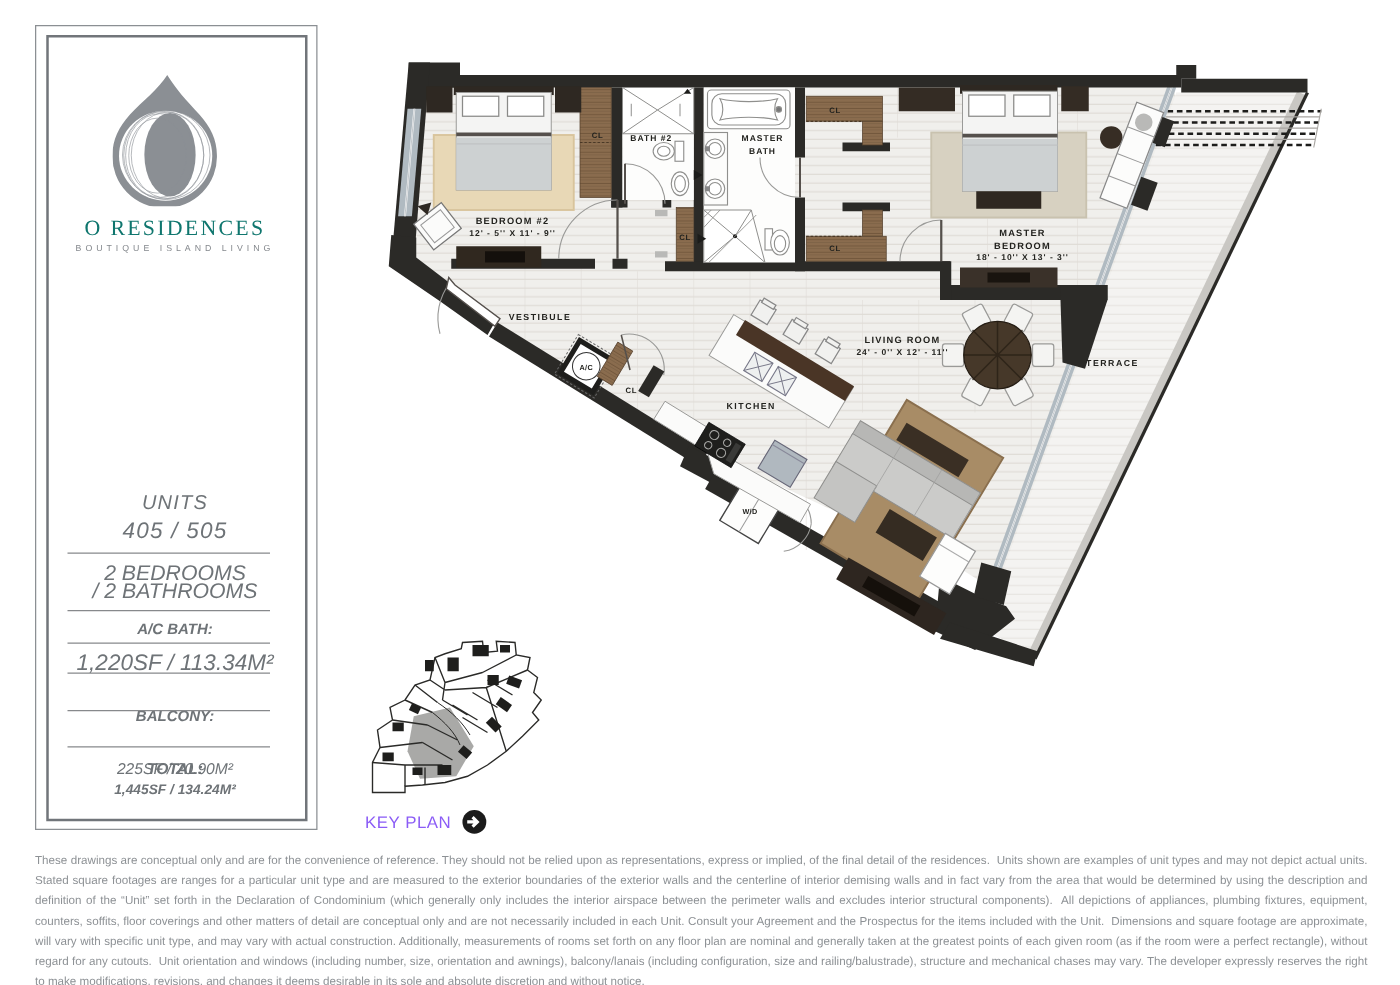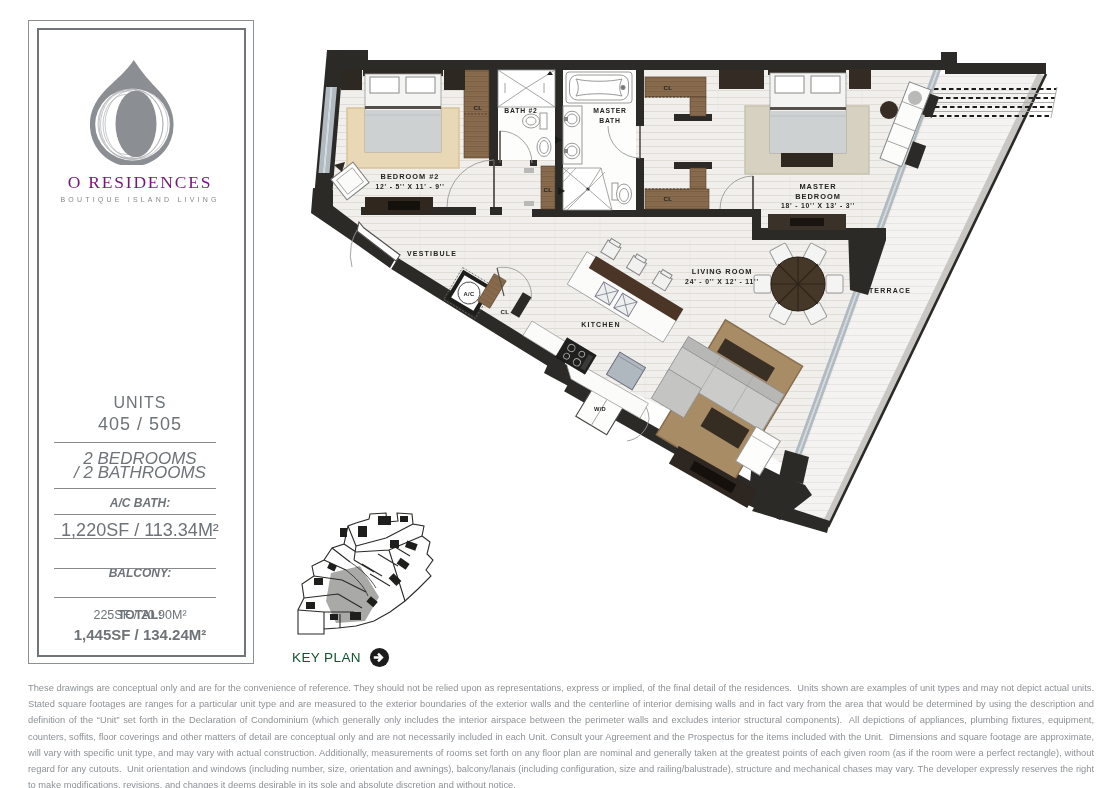--- a/index.html
+++ b/index.html
@@ -1,21 +1,21 @@
 <!DOCTYPE html>
 <html><head>
 <meta charset="utf-8">
 <style>
   html,body{margin:0;padding:0;background:#ffffff;width:1120px;height:788px;overflow:hidden;}
   body{font-family:"Liberation Sans", sans-serif;position:relative;}
   .abs{position:absolute;}
   
   #panel-outer{left:28px;top:20px;width:224px;height:642px;border:1px solid #8b8f93;}
   #panel-inner{left:37px;top:28px;width:205px;height:625px;border:2px solid #71757a;}
-  .ptxt{width:224px;left:28px;text-align:center;color:#6e7377;}
+  .ptxt{width:224px;left:28px;text-align:center;color:#6e7377;font-style:italic;}
   .prule{left:54px;width:162px;height:0;border-top:1px solid #87898c;}
   #disclaimer{left:28px;top:680px;width:1066px;color:#8d9195;font-size:9.3px;line-height:16.2px;text-align:justify;}
 </style>
 </head>
 <body>
 
 <div class="abs" id="panel-outer"></div>
 
 <div class="abs" id="panel-inner"></div>
 
@@ -25,21 +25,21 @@
   <ellipse cx="46" cy="63.8" rx="20.5" ry="33.4" fill="#8b8f94"></ellipse>
   <g fill="none" stroke="#8b8f94" stroke-width="0.55" opacity="0.9">
     <ellipse cx="41" cy="64.2" rx="32" ry="35"></ellipse>
     <ellipse cx="38" cy="64.4" rx="27.5" ry="33.5"></ellipse>
     <ellipse cx="43" cy="64" rx="35" ry="35.6"></ellipse>
     <ellipse cx="36" cy="64.5" rx="23" ry="30"></ellipse>
     <ellipse cx="44" cy="64.2" rx="29" ry="34.5"></ellipse>
   </g>
 </svg>
 
-<div class="abs" style="left:28px;top:172px;width:224px;text-align:center;color:#701a75;font-family:'Liberation Serif',serif;font-size:17.5px;letter-spacing:1.8px;">O RESIDENCES</div>
+<div class="abs" style="left:28px;top:172px;width:224px;text-align:center;color:#0f766e;font-family:'Liberation Serif',serif;font-size:17.5px;letter-spacing:1.8px;">O RESIDENCES</div>
 
 <div class="abs" style="left:28px;top:196px;width:224px;text-align:center;color:#84888d;font-size:7px;letter-spacing:3.2px;">BOUTIQUE ISLAND LIVING</div>
 
 <div class="abs ptxt" style="top:394px;font-size:16px;letter-spacing:1px;">UNITS</div>
 <div class="abs ptxt" style="top:414px;font-size:18px;letter-spacing:1px;">405 / 505</div>
 
 <div class="abs prule" style="top:442px;"></div>
 
 <div class="abs ptxt" style="top:452px;font-size:17px;font-style:italic;line-height:14px;">2 BEDROOMS<br>/ 2 BATHROOMS</div>
 
@@ -56,23 +56,23 @@
 <div class="abs ptxt" style="top:566px;font-size:12px;font-style:italic;font-weight:bold;">BALCONY:</div>
 
 <div class="abs prule" style="top:568px;"></div>
 
 <div class="abs ptxt" style="top:608px;font-size:12.5px;">225SF / 20.90M²</div>
 
 <div class="abs prule" style="top:597px;"></div>
 
 <div class="abs ptxt" style="top:608px;font-size:12.5px;font-weight:bold;">TOTAL:</div>
 
-<div class="abs ptxt" style="top:626px;font-size:15px;font-weight:bold;">1,445SF / 134.24M²</div>
-
-<div class="abs" style="left:292px;top:650px;font-size:13.5px;letter-spacing:0.4px;color:#14532d;">KEY PLAN</div>
+<div class="abs ptxt" style="top:626px;font-size:11px;font-weight:bold;">1,445SF / 134.24M²</div>
+
+<div class="abs" style="left:292px;top:650px;font-size:13.5px;letter-spacing:0.4px;color:#8b5cf6;">KEY PLAN</div>
 
 <svg class="abs" style="left:369px;top:647px" width="21" height="21" viewBox="0 0 22 22">
   <circle cx="11" cy="11" r="10" fill="#1b1b1b"></circle>
   <path d="M5,11 L12,11 M9.5,7 L13.5,11 L9.5,15" stroke="#ffffff" stroke-width="2.6" fill="none"></path>
 </svg>
 
 <div class="abs" id="disclaimer">These drawings are conceptual only and are for the convenience of reference. They should not be relied upon as representations, express or implied, of the final detail of the residences.&nbsp; Units shown are examples of unit types and may not depict actual units. Stated square footages are ranges for a particular unit type and are measured to the exterior boundaries of the exterior walls and the centerline of interior demising walls and in fact vary from the area that would be determined by using the description and definition of the “Unit” set forth in the Declaration of Condominium (which generally only includes the interior airspace between the perimeter walls and excludes interior structural components).&nbsp; All depictions of appliances, plumbing fixtures, equipment, counters, soffits, floor coverings and other matters of detail are conceptual only and are not necessarily included in each Unit. Consult your Agreement and the Prospectus for the items included with the Unit.&nbsp; Dimensions and square footage are approximate, will vary with specific unit type, and may vary with actual construction. Additionally, measurements of rooms set forth on any floor plan are nominal and generally taken at the greatest points of each given room (as if the room were a perfect rectangle), without regard for any cutouts.&nbsp; Unit orientation and windows (including number, size, orientation and awnings), balcony/lanais (including configuration, size and railing/balustrade), structure and mechanical chases may vary. The developer expressly reserves the right to make modifications, revisions, and changes it deems desirable in its sole and absolute discretion and without notice.</div>
 
 <svg class="abs" style="left:0;top:0" width="1120" height="788" viewBox="0 0 1120 788" id="plan">
 <defs>

